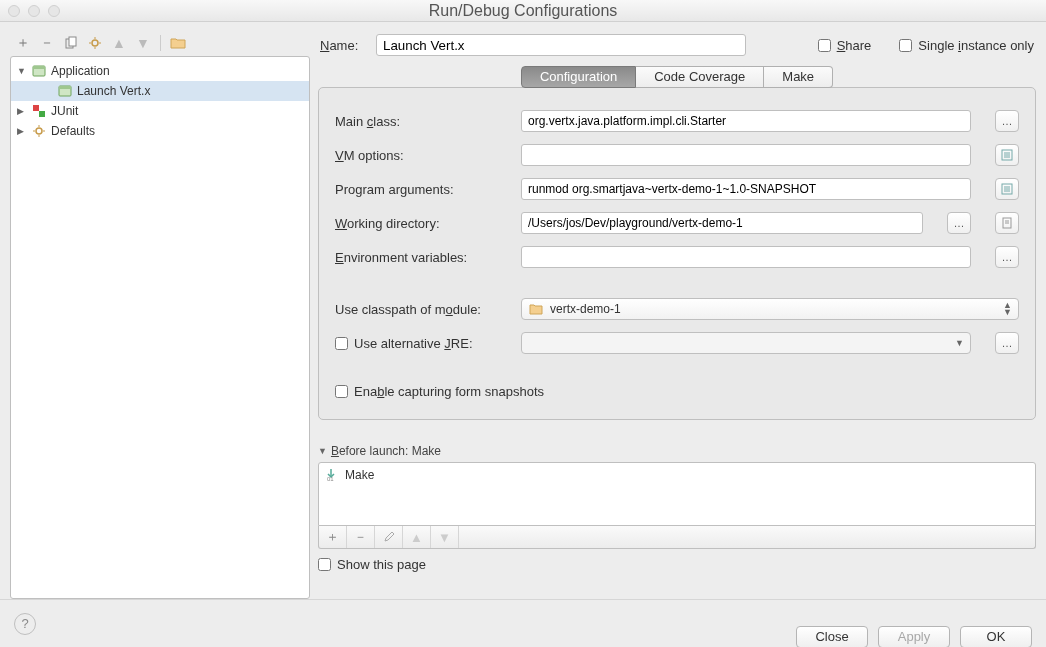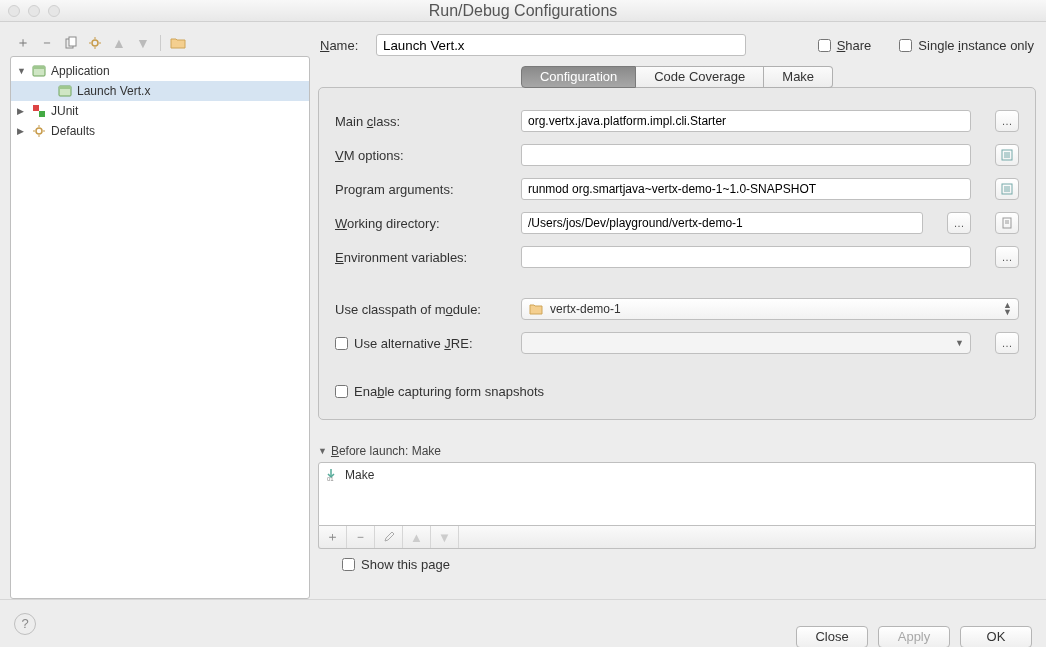--- a/index.html
+++ b/index.html
@@ -115,21 +115,21 @@
 }
 .bl-item { display:flex; align-items:center; gap:6px; height:18px; font-size:12px; }
 .bl-toolbar {
   display:flex; border:1px solid #bfbfbf; border-top:none; border-radius:0 0 3px 3px;
   background: linear-gradient(#fafafa,#ececec);
 }
 .bl-tool {
   width: 28px; height:22px; border-right:1px solid #d6d6d6;
   display:flex; align-items:center; justify-content:center; color:#888; cursor:pointer;
 }
-.show-page-row { display:flex; align-items:center; gap:6px; margin-top:8px;margin-left:24px; }
+.show-page-row { display:flex; align-items:center; gap:6px; margin-top:8px; }
 .footer {
   height: 48px; border-top: 1px solid #d6d6d6;
   display:flex; align-items:center; padding: 0 14px; gap:10px;
 }
 .footer .help {
   width: 22px; height:22px; border:1px solid #bfbfbf; border-radius:50%;
   display:flex; align-items:center; justify-content:center; color:#888; cursor:pointer;
 }
 .footer .spacer-flex { flex:1; }
 .btn {

